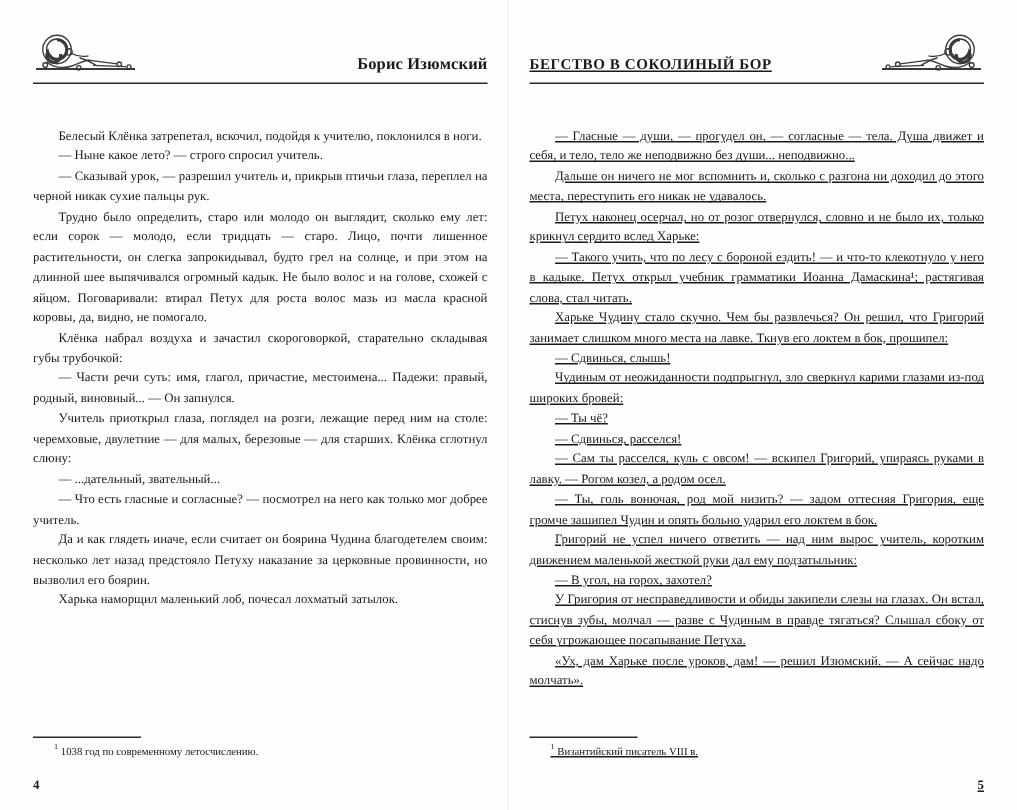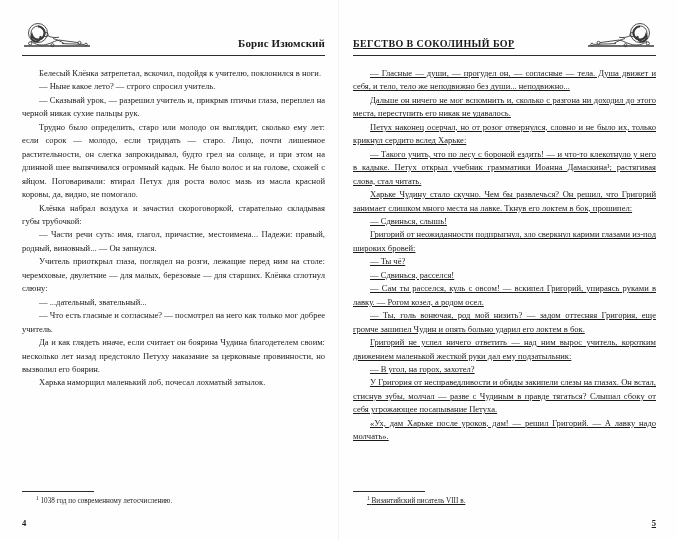--- a/index.html
+++ b/index.html
@@ -82,21 +82,21 @@
     height: 1px;
     background: #2b2b2b;
     margin-top: 1px;
   }
   .rule-left  { margin-right: 0; }
   .rule-right { margin-left: 0; }
 
   
   .body {
     flex: 1 1 auto;
-    margin-top: 11px;
+    margin-top: 28px;
     font-size: 8.55px;
     line-height: 13.45px;
     text-align: justify;
     text-justify: inter-word;
     hyphens: manual;
   }
   .body p {
     margin: 0;
     text-indent: 17px;
   }
@@ -222,29 +222,29 @@
     </div>
     <div class="rule rule-right"></div>
 
     <div class="body">
       <p>— Гласные — души, — прогудел он, — согласные — тела. Душа движет и себя, и тело, тело же неподвижно без души... неподвижно...</p>
       <p>Дальше он ничего не мог вспомнить и, сколько с разгона ни доходил до этого места, переступить его никак не удавалось.</p>
       <p>Петух наконец осерчал, но от розог отвернулся, словно и не было их, только крикнул сердито вслед Харьке:</p>
       <p>— Такого учить, что по лесу с бороной ездить! — и что-то клекотнуло у него в кадыке. Петух открыл учебник грамматики Иоанна Дамаскина¹; растягивая слова, стал читать.</p>
       <p>Харьке Чудину стало скучно. Чем бы развлечься? Он решил, что Григорий занимает слишком много места на лавке. Ткнув его локтем в бок, прошипел:</p>
       <p>— Сдвинься, слышь!</p>
-      <p>Григорий от неожиданности подпрыгнул, зло сверкнул карими глазами из-под широких бровей:</p>
+      <p>Чудиным от неожиданности подпрыгнул, зло сверкнул карими глазами из-под широких бровей:</p>
       <p>— Ты чё?</p>
       <p>— Сдвинься, расселся!</p>
       <p>— Сам ты расселся, куль с овсом! — вскипел Григорий, упираясь руками в лавку. — Рогом козел, а родом осел.</p>
       <p>— Ты, голь вонючая, род мой низить? — задом оттесняя Григория, еще громче зашипел Чудин и опять больно ударил его локтем в бок.</p>
       <p>Григорий не успел ничего ответить — над ним вырос учитель, коротким движением маленькой жесткой руки дал ему подзатыльник:</p>
       <p>— В угол, на горох, захотел?</p>
       <p>У Григория от несправедливости и обиды закипели слезы на глазах. Он встал, стиснув зубы, молчал — разве с Чудиным в правде тягаться? Слышал сбоку от себя угрожающее посапывание Петуха.</p>
-      <p>«Ух, дам Харьке после уроков, дам! — решил Григорий. — А лавку надо молчать».</p>
+      <p>«Ух, дам Харьке после уроков, дам! — решил Изюмский. — А сейчас надо молчать».</p>
     </div>
 
     <div class="footnote-area">
       <div class="footnote-rule"></div>
       <p class="footnote"><sup>1</sup> <span>Византийский писатель VIII в.</span></p>
     </div>
 
     <div class="folio folio-right">5</div>
   </div>
 

